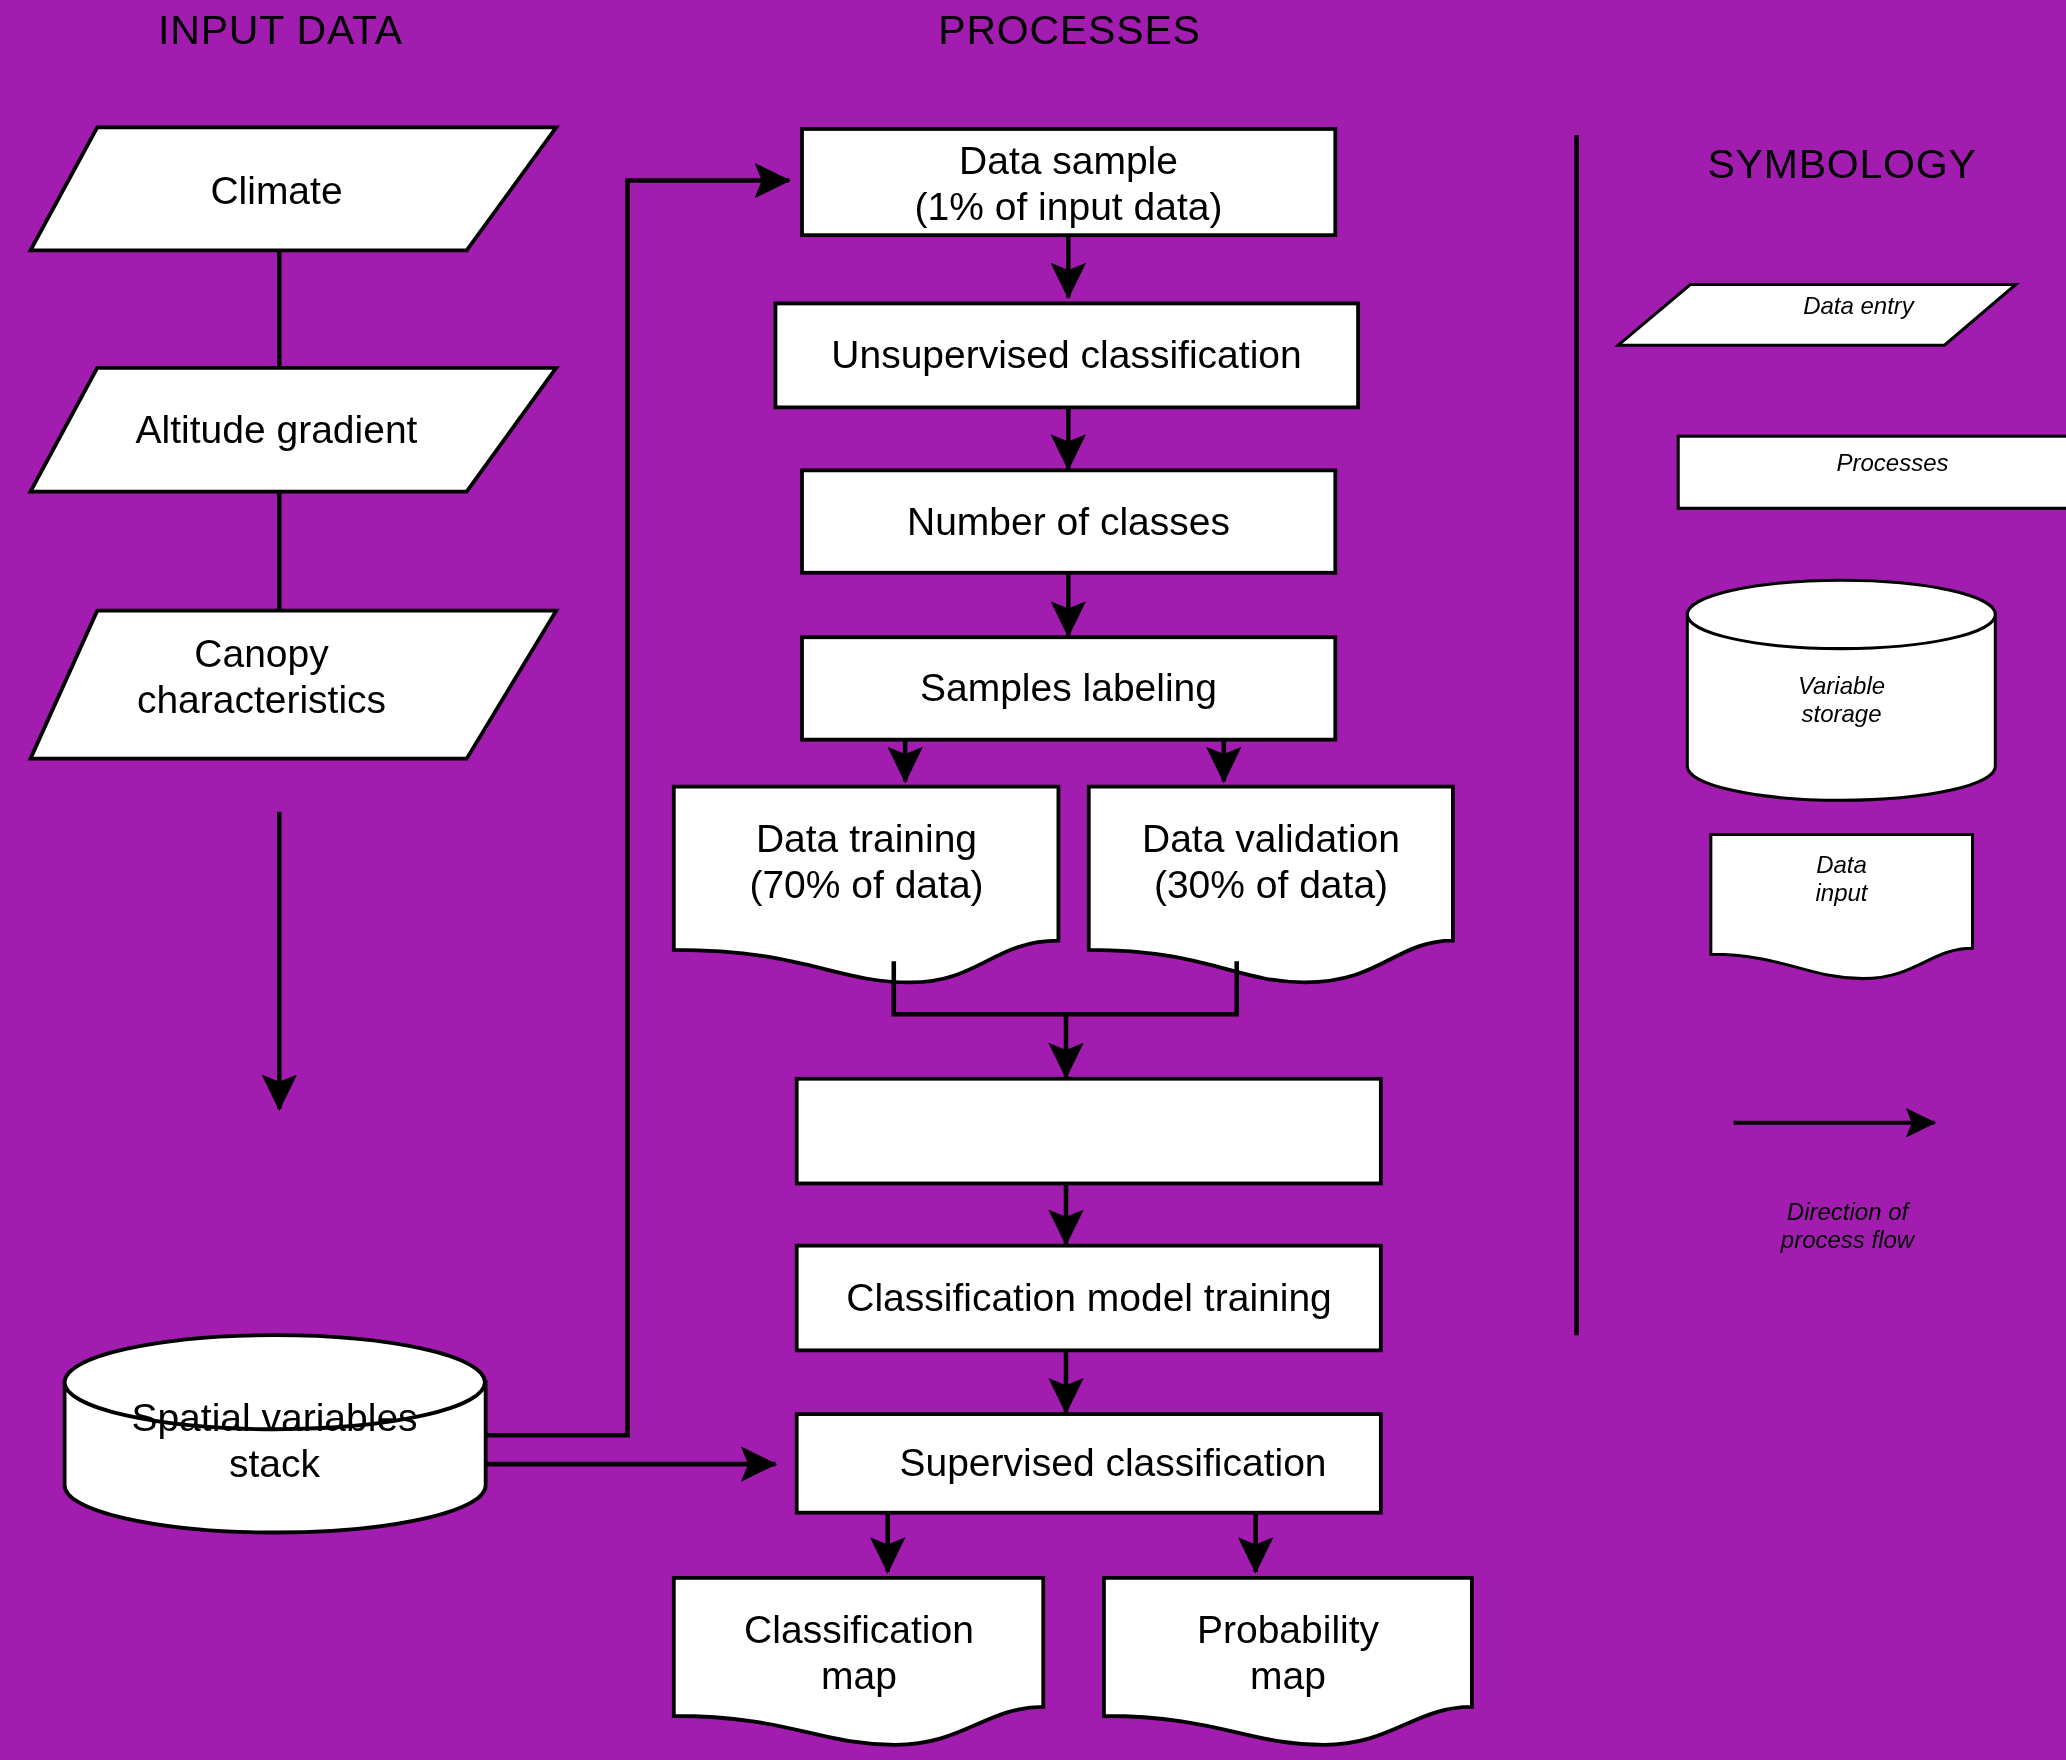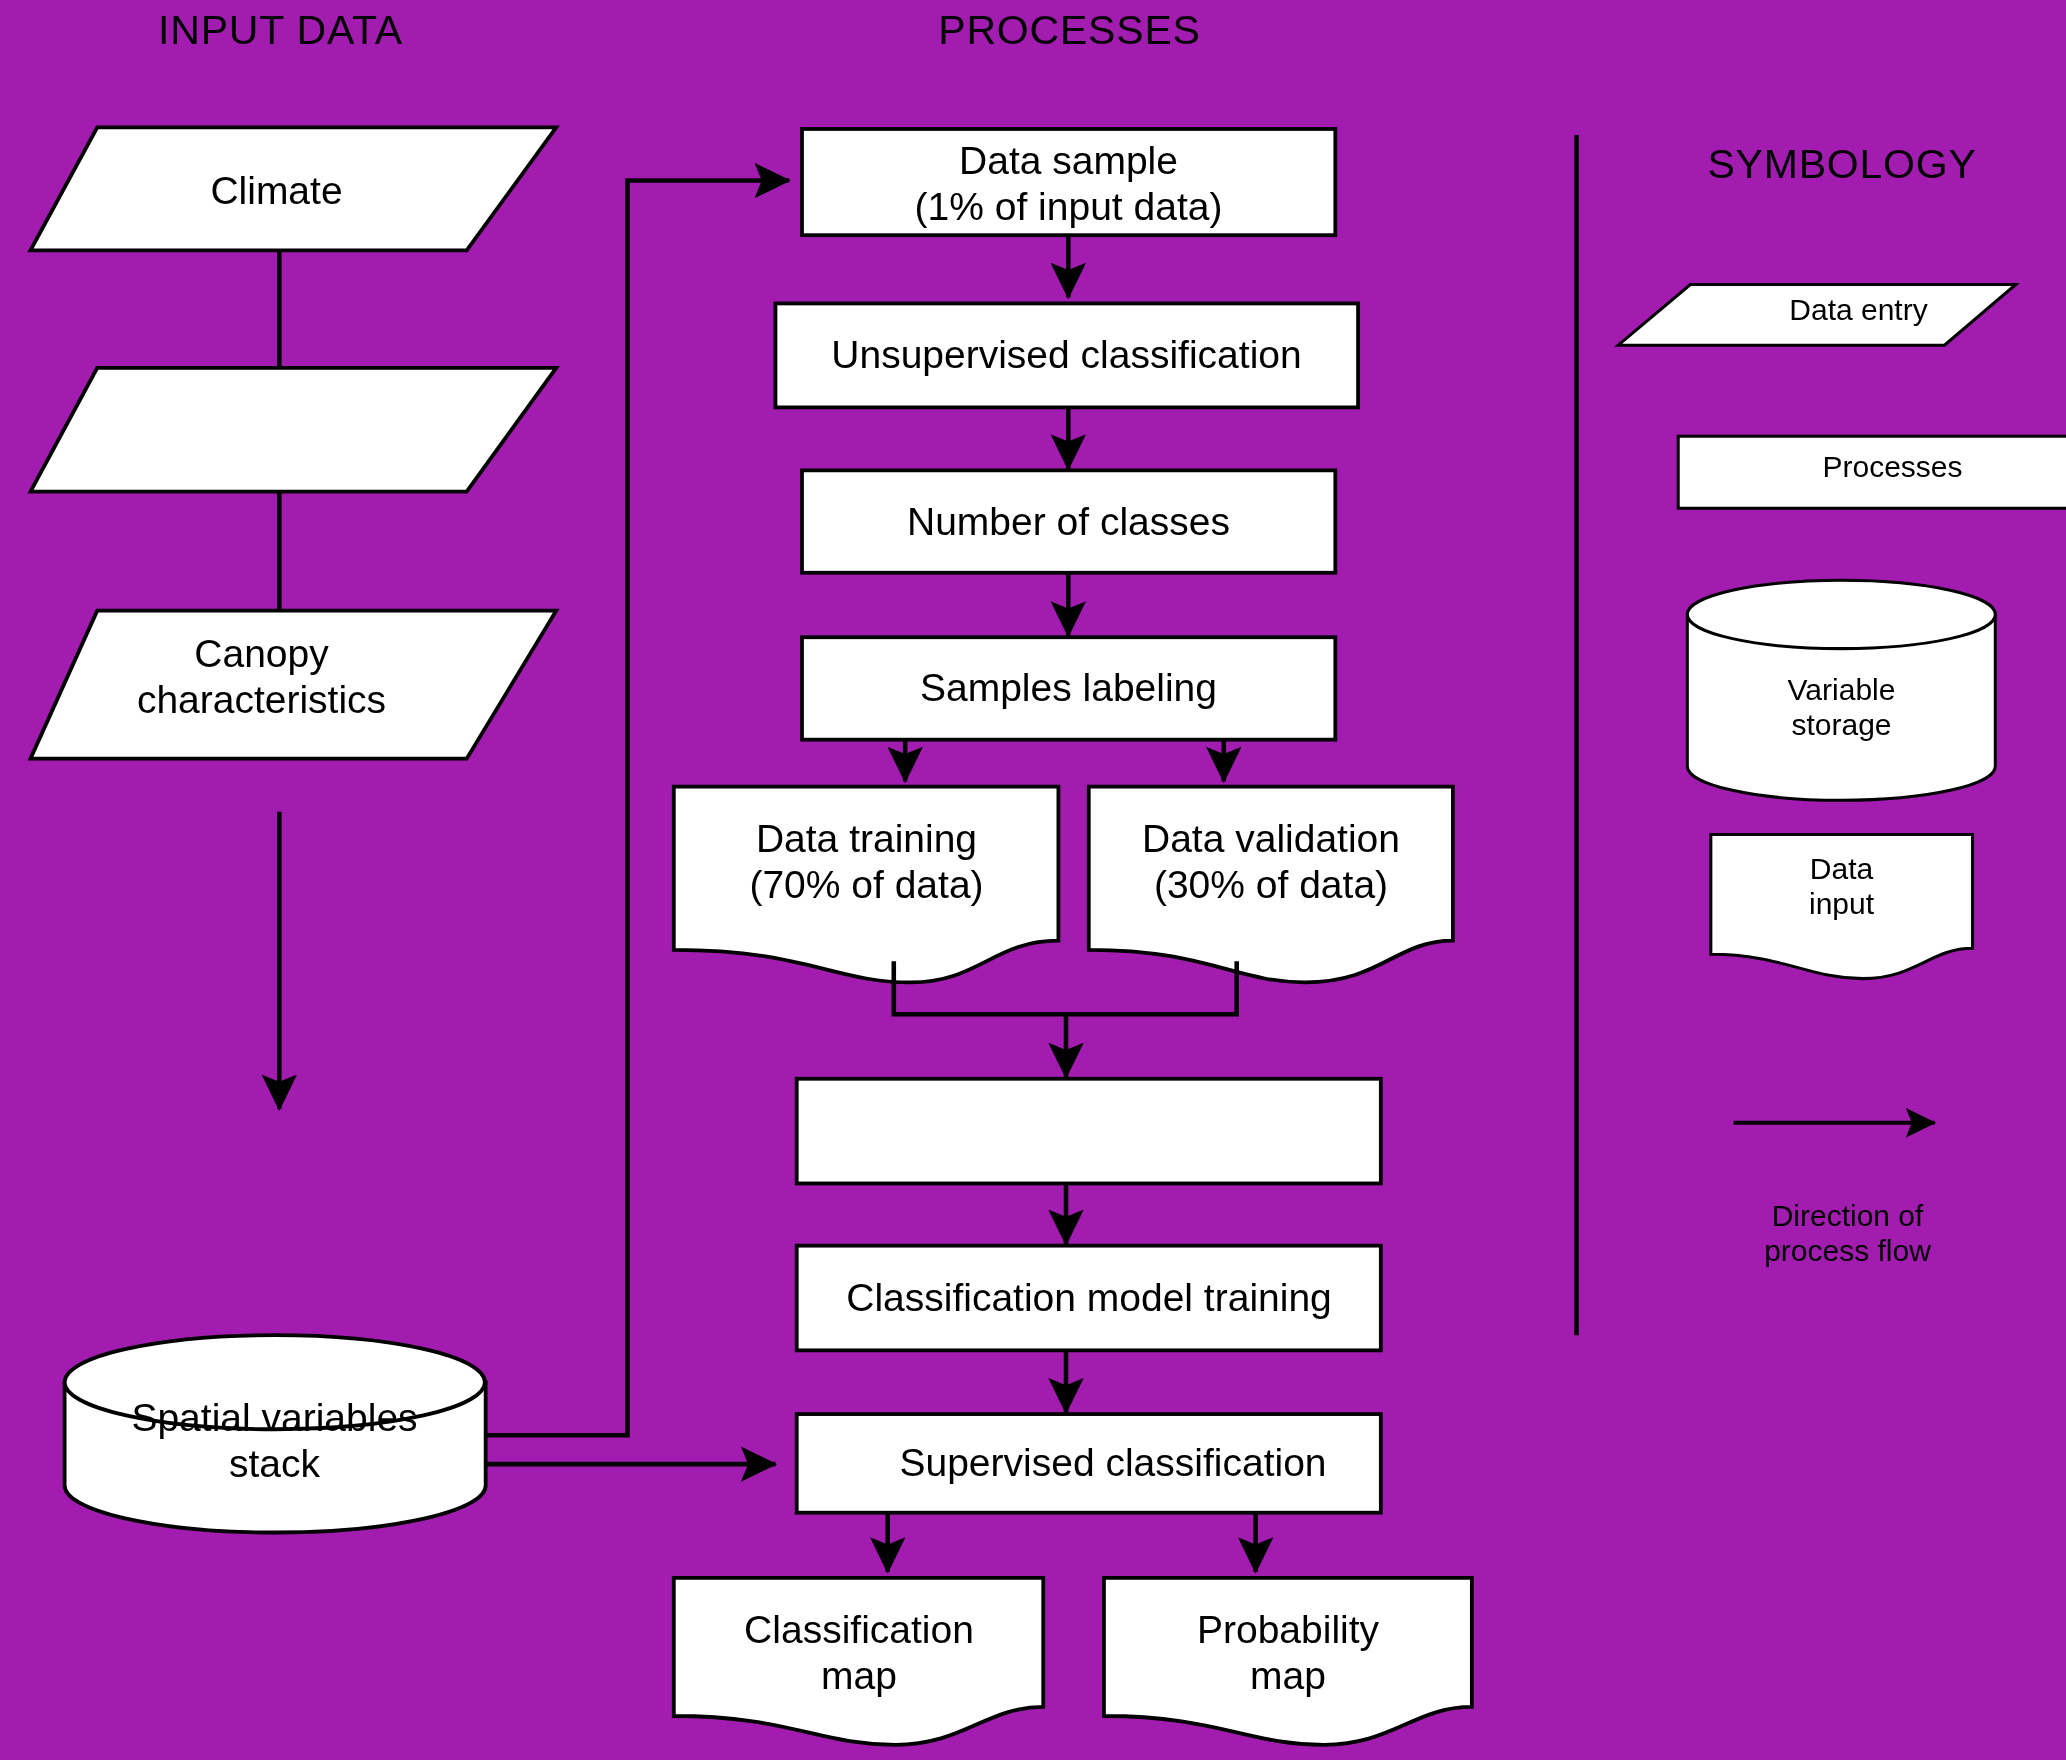--- a/index.html
+++ b/index.html
@@ -58,21 +58,22 @@
     pointer-events: none;
   }
   .section-title {
     font-size: 41px;
     letter-spacing: 0.8px;
   }
   .node-text {
     font-size: 39px;
   }
   .legend-text {
-    font-size: 30px;
+    font-size: 24px;
+    font-style: italic;
   }
 </style>
 </head>
 <body>
 
 <div id="root">
 
   <svg class="canvas" viewBox="0 0 2723 2320">
     <defs>
       <marker id="ah" markerWidth="9" markerHeight="9" refX="7.6" refY="4.5" orient="auto" markerUnits="strokeWidth">
@@ -157,20 +158,21 @@
              C2385,1290 2350,1258 2255,1258 Z"></path>
 
     <line class="conn-thin" x1="2285" y1="1480" x2="2550" y2="1480" marker-end="url(#ah)"></line>
   </svg>
 
   <div class="lbl section-title" style="left:68px; top:6px; width:425px;">INPUT DATA</div>
   <div class="lbl section-title" style="left:857px; top:6px; width:425px;">PROCESSES</div>
   <div class="lbl section-title" style="left:1635px; top:140px; width:414px;">SYMBOLOGY</div>
 
   <div class="lbl node-text" style="left:64px; top:168px; width:425px;">Climate</div>
+  <div class="lbl node-text" style="left:64px; top:407px; width:425px;">Altitude gradient</div>
   <div class="lbl node-text" style="left:49px; top:631px; width:425px;">Canopy
 characteristics</div>
   <div class="lbl node-text" style="left:62px; top:1395px; width:425px;">Spatial variables
 stack</div>
 
   <div class="lbl node-text" style="left:802px; top:138px; width:533px;">Data sample
 (1% of input data)</div>
   <div class="lbl node-text" style="left:775px; top:332px; width:583px;">Unsupervised classification</div>
   <div class="lbl node-text" style="left:802px; top:499px; width:533px;">Number of classes</div>
   <div class="lbl node-text" style="left:802px; top:665px; width:533px;">Samples labeling</div>

